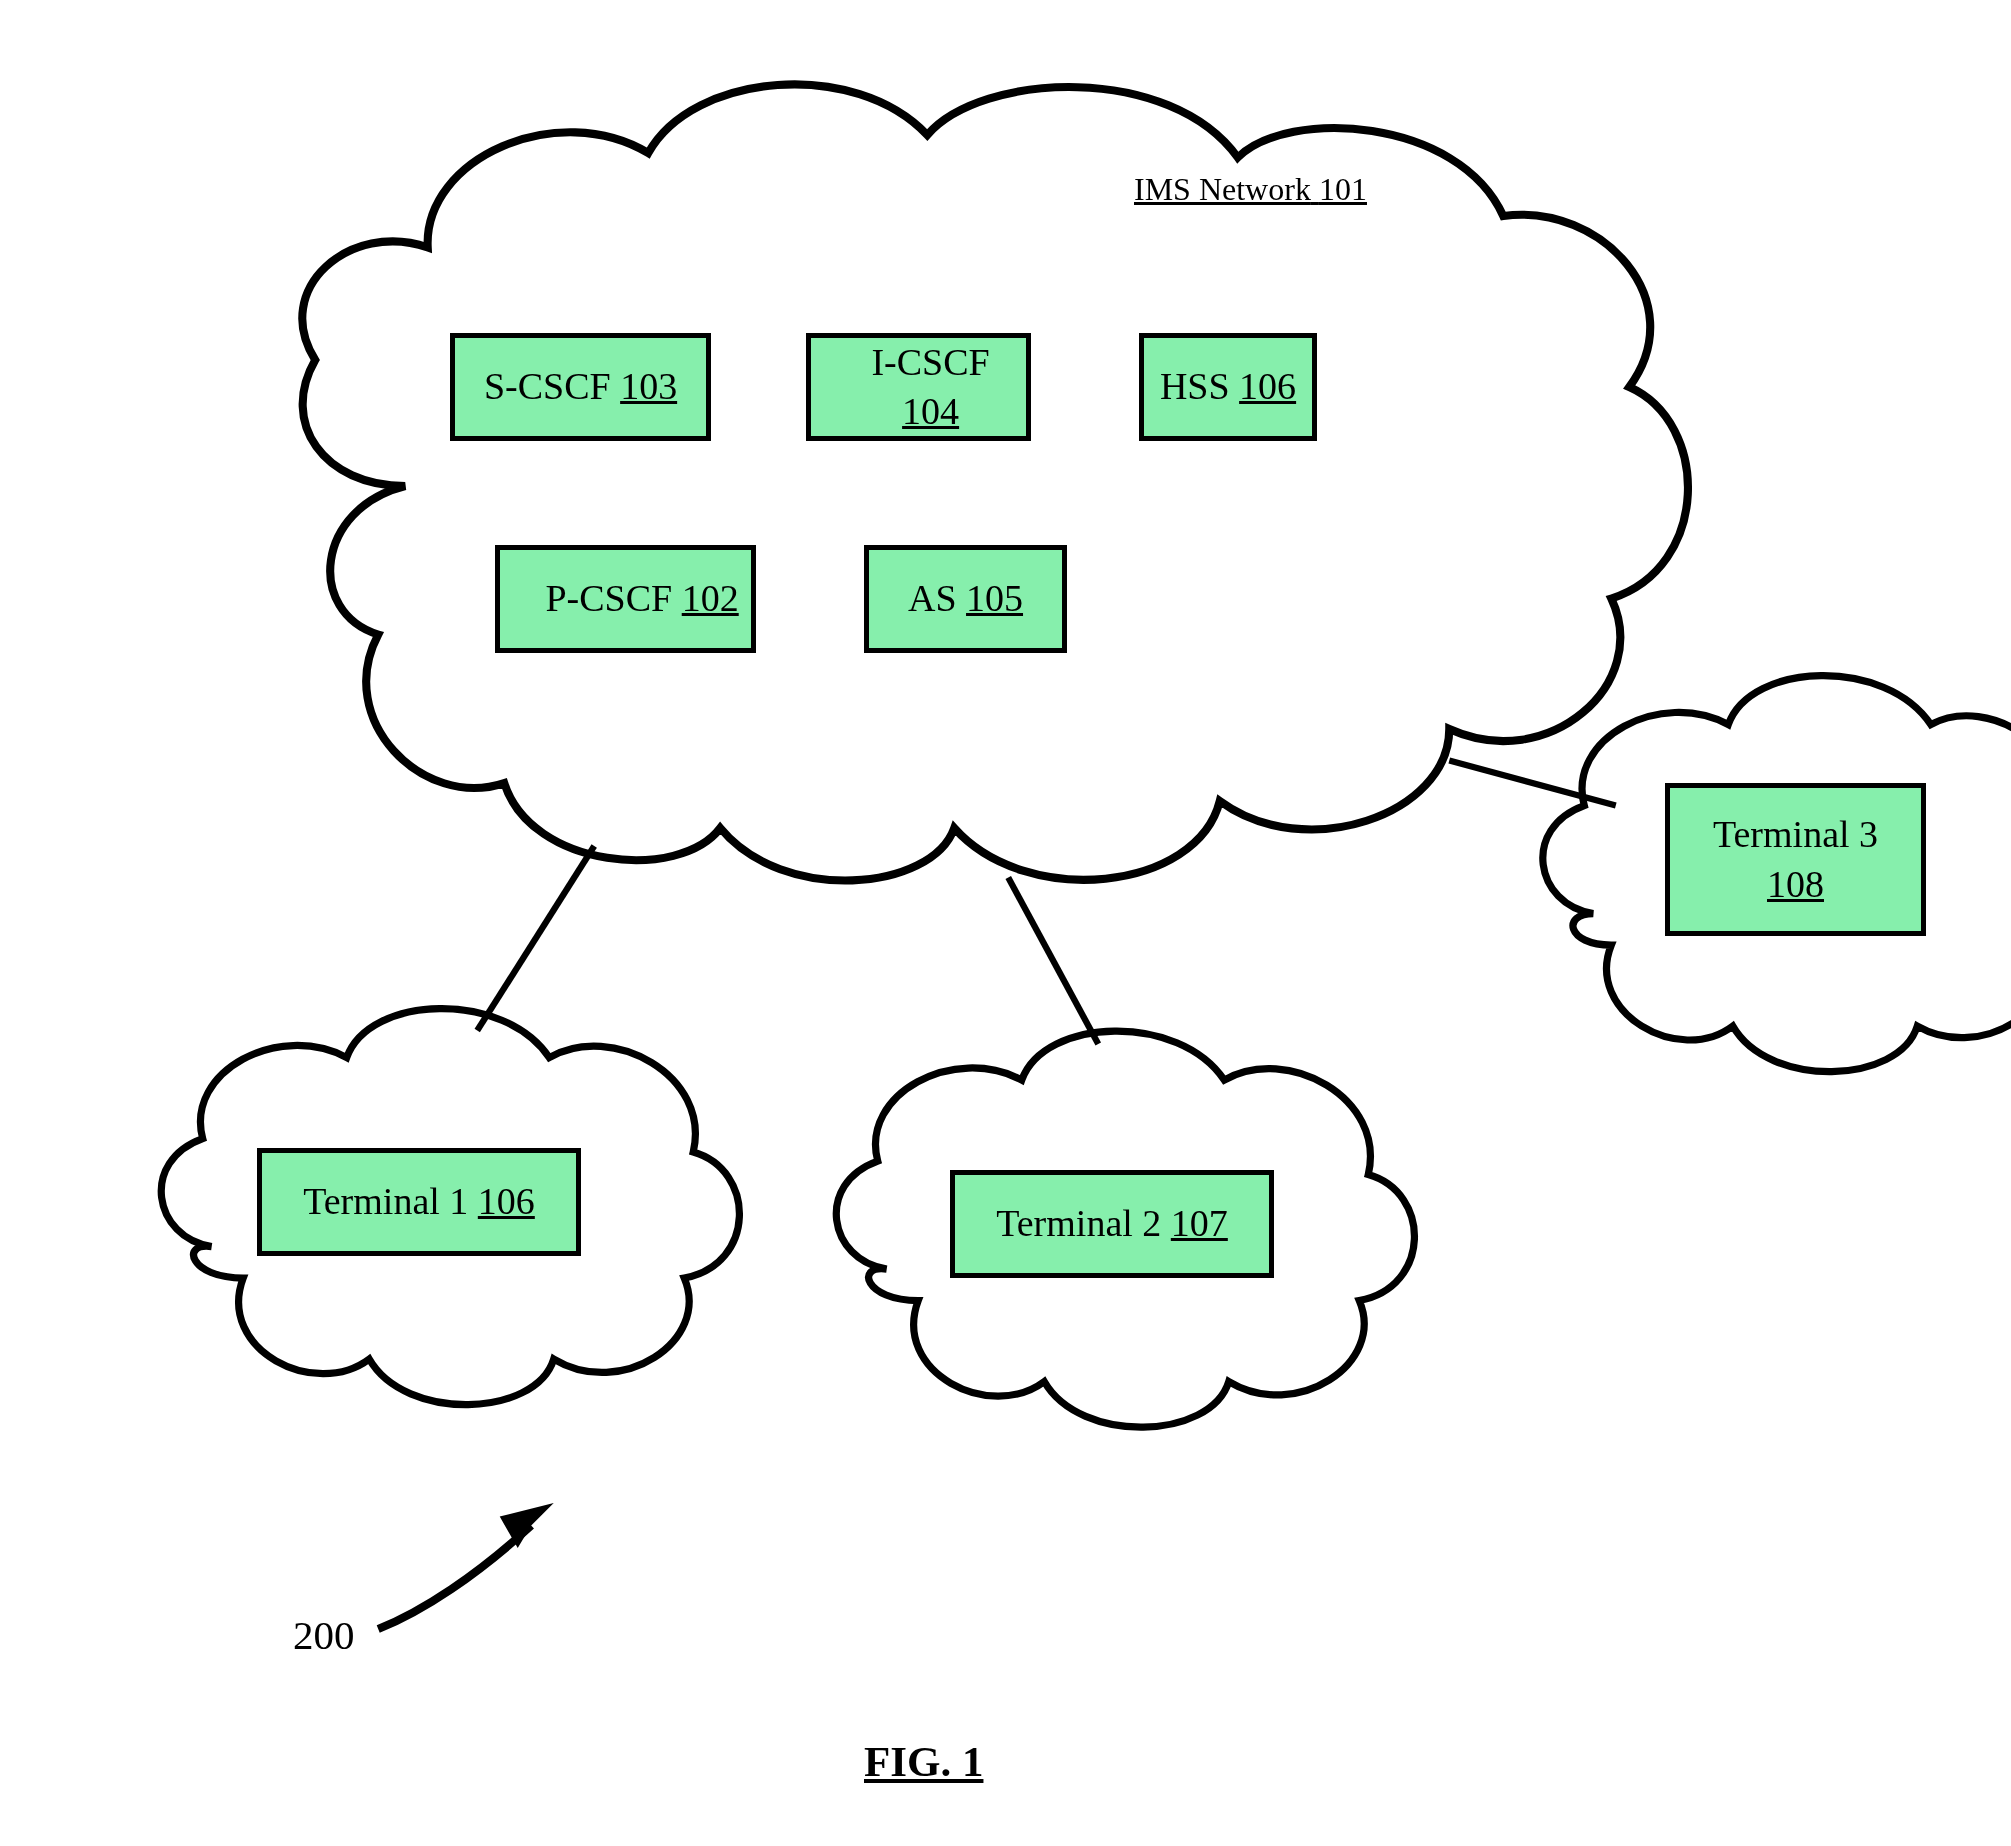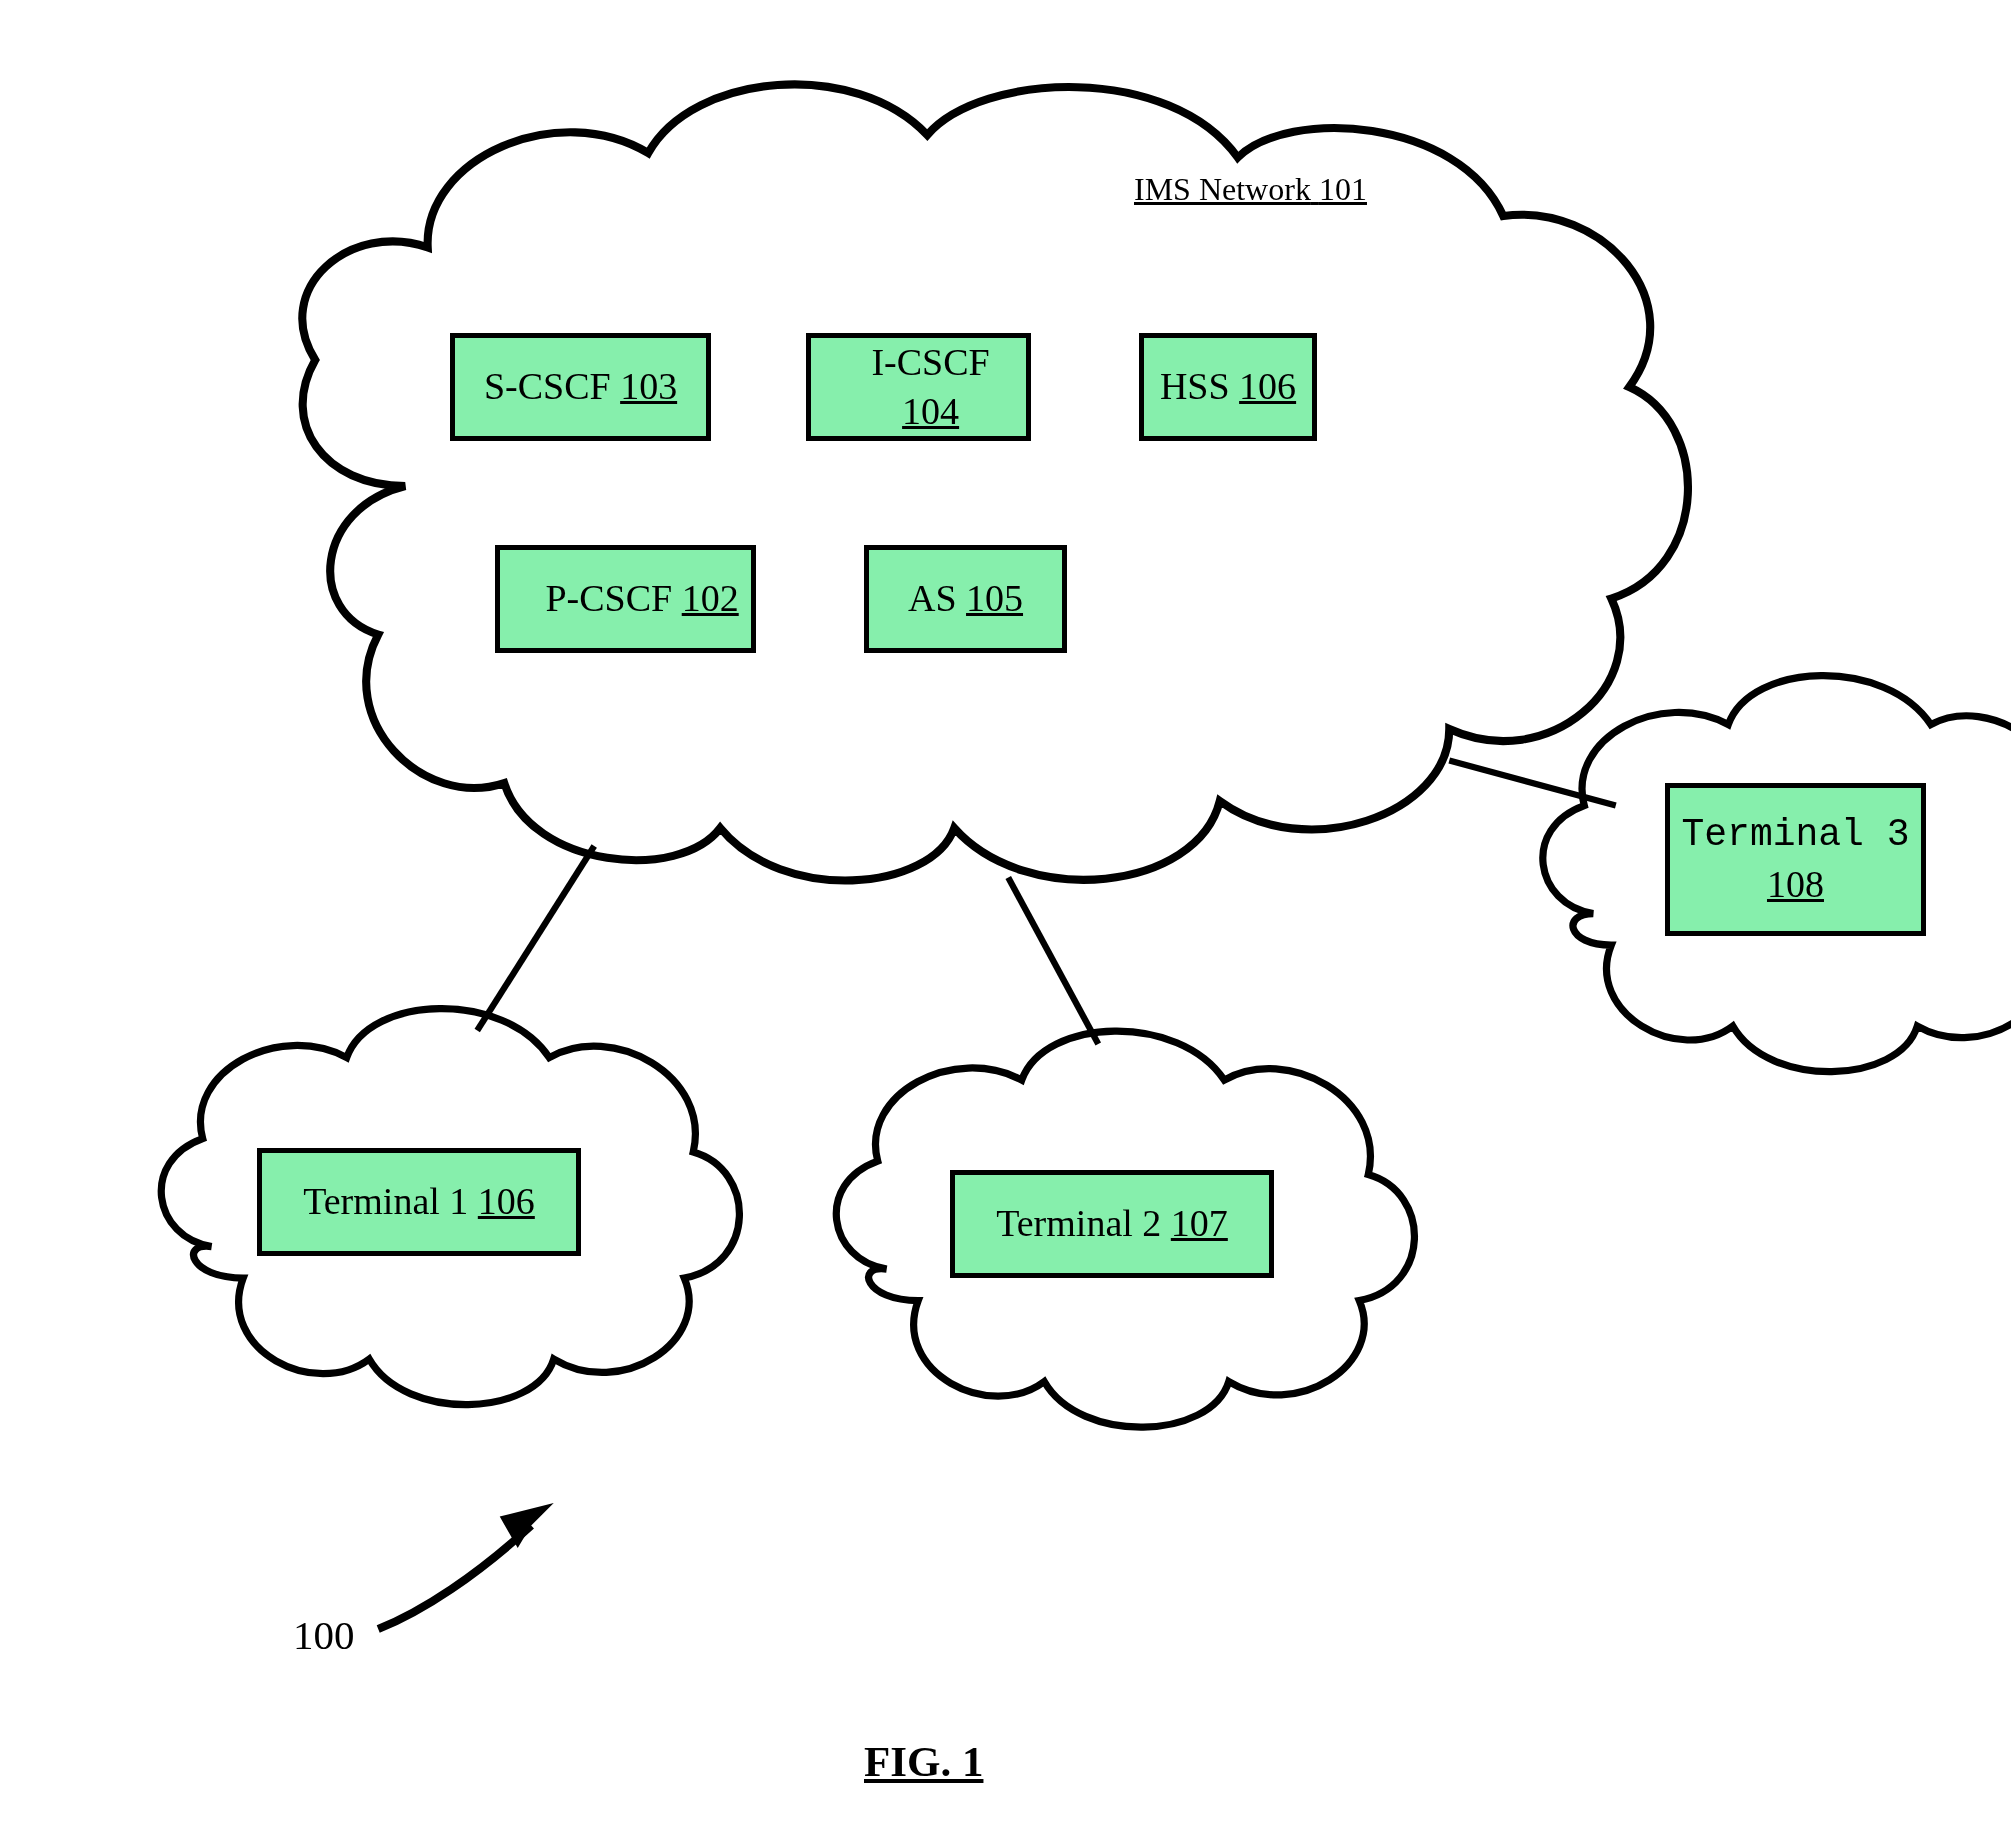--- a/index.html
+++ b/index.html
@@ -163,27 +163,27 @@
 
   <div class="box" style="left:950px; top:1170px; width:324px; height:108px;">
     <span class="box-content">
       <span>Terminal 2</span>
       <span class="ref">107</span>
     </span>
   </div>
 
   <div class="box" style="left:1665px; top:783px; width:261px; height:153px;">
     <span class="box-content" style="display:block;">
-      <span style="display:block;font-family:Liberation Mono, monospace;">Terminal 3</span>
+      <span style="display:block;">Terminal 3</span>
       <span class="ref" style="display:block;">108</span>
     </span>
   </div>
 
   <div class="refnum" style="left:293px; top:1611px;">
-    <span>100</span>
+    <span>200</span>
   </div>
 
   <div class="fig-label" style="left:864px; top:1737px;">
     <span style="text-decoration: underline;">FIG. 1</span>
   </div>
 
 </div>
 
 
 </body></html>

